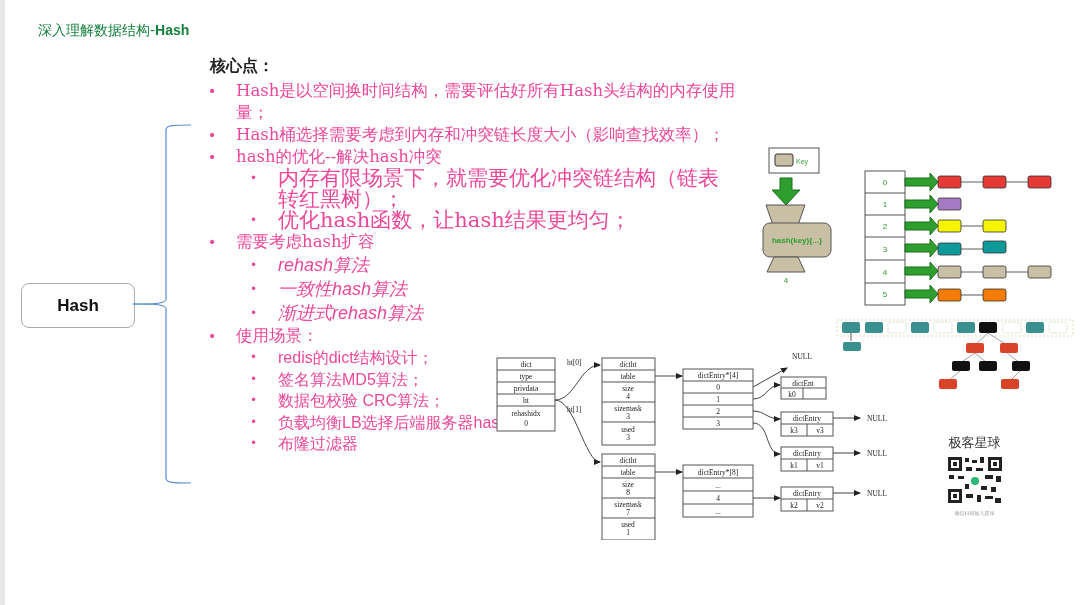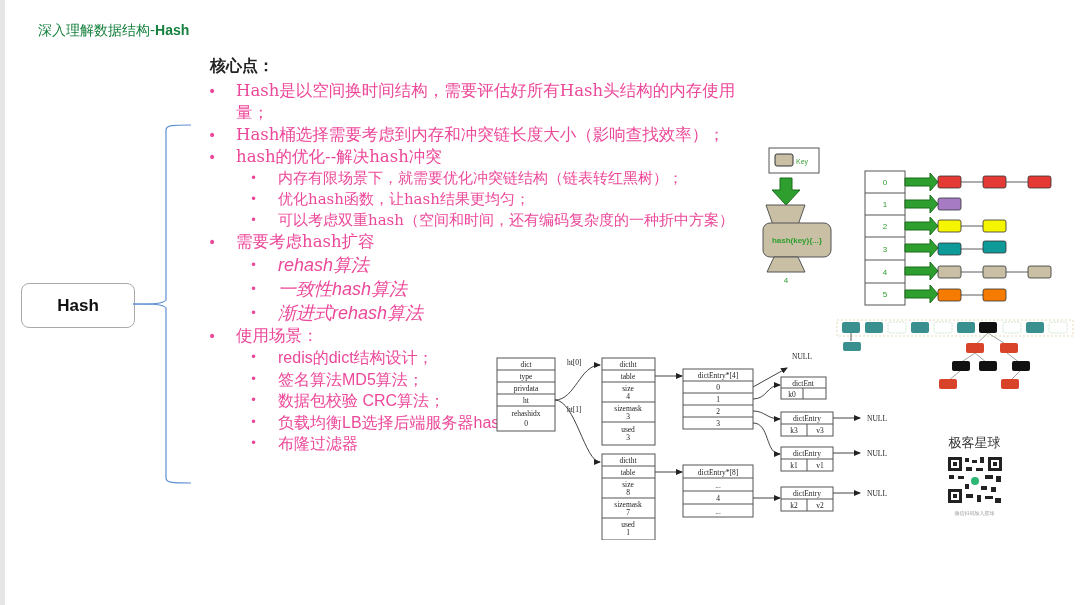--- a/index.html
+++ b/index.html
@@ -7,21 +7,21 @@
   .edge{position:absolute;left:0;top:0;width:5px;height:605px;background:#e6e6e6;}
   .title{position:absolute;left:38px;top:22px;font-size:14px;color:#15803d;}
   .title b{font-family:"Liberation Sans",sans-serif;font-weight:bold;}
   .hashbox{position:absolute;left:21px;top:283px;width:112px;height:43px;border:1.5px solid #aaa;border-radius:8px;display:flex;align-items:center;justify-content:center;font-family:"Liberation Sans",sans-serif;font-size:17px;font-weight:bold;color:#111;}
   svg.bracket{position:absolute;left:133px;top:120px;}
   .heading{position:absolute;left:210px;top:56px;font-size:16px;font-weight:bold;}
   ul{list-style:none;margin:0;padding:0;}
   .lvl1{position:absolute;left:208px;top:80px;width:530px;font-family:"DejaVu Serif",serif;font-size:16.5px;line-height:22px;color:#ec4899;}
   .lvl1 > li{position:relative;padding-left:28px;}
   .lvl1 > li::before{content:"•";position:absolute;left:0;top:0;font-family:"DejaVu Sans",sans-serif;font-size:14px;}
-  .lvl2{font-size:15px;line-height:21px;}
+  .lvl2{font-size:21px;line-height:21px;}
   .lvl2 > li{position:relative;padding-left:28px;margin-left:14px;}
   .lvl2 > li::before{content:"•";position:absolute;left:0;top:0;font-family:"DejaVu Sans",sans-serif;font-size:12px;}
   .sans{font-family:"Liberation Sans",sans-serif;}
   .lvl2.big{font-size:18px;line-height:24px;}
   .lvl2.mid{font-size:16px;line-height:21.5px;}
   .img{position:absolute;}
 </style>
 </head>
 <body>
 
@@ -41,21 +41,20 @@
 <div class="heading">核心点：</div>
 
 <ul class="lvl1">
   <li>Hash是以空间换时间结构，需要评估好所有Hash头结构的内存使用量；</li>
   <li>Hash桶选择需要考虑到内存和冲突链长度大小（影响查找效率）；</li>
   <li>
     <span>hash的优化--解决hash冲突</span>
     <ul class="lvl2">
       <li>内存有限场景下，就需要优化冲突链结构（链表转红黑树）；</li>
       <li>优化hash函数，让hash结果更均匀；</li>
-      <li>可以考虑双重hash（空间和时间，还有编码复杂度的一种折中方案）</li>
     </ul>
   </li>
   <li>
     <span>需要考虑hash扩容</span>
     <ul class="lvl2 big sans" style="width:260px;font-style:italic;">
       <li>rehash算法</li>
       <li>一致性hash算法</li>
       <li>渐进式rehash算法</li>
     </ul>
   </li>

